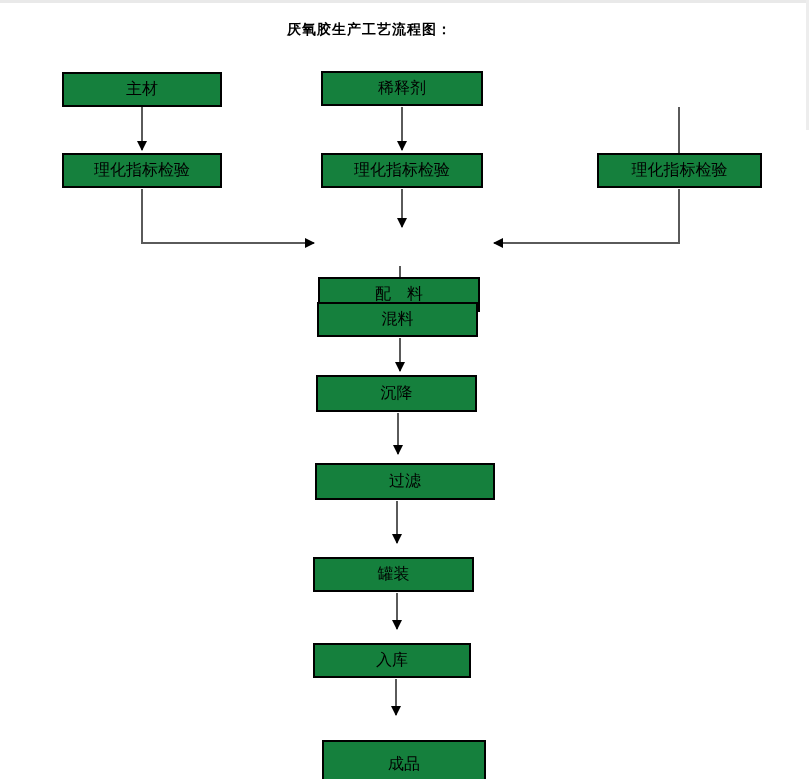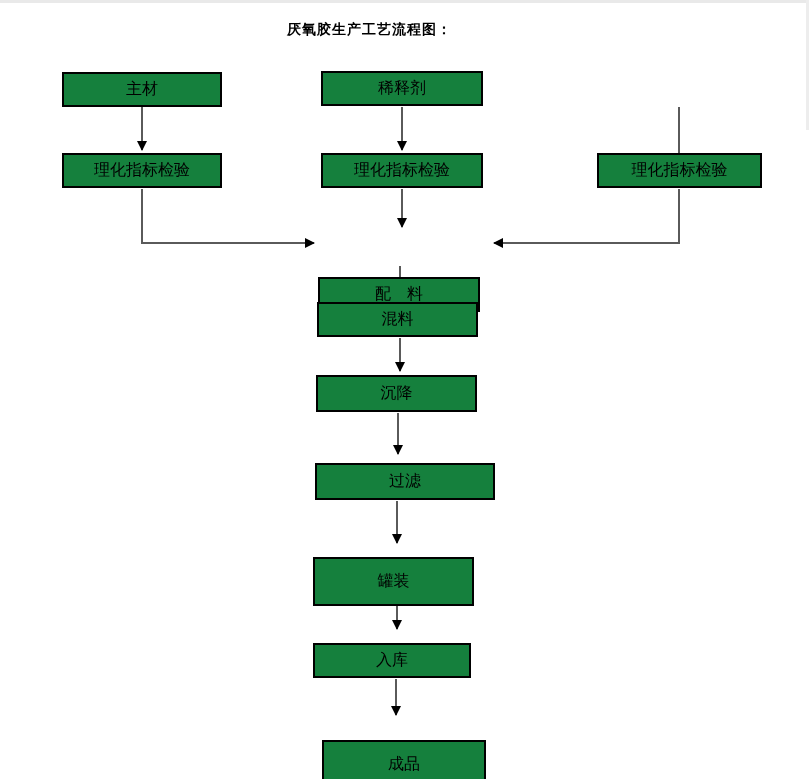--- a/index.html
+++ b/index.html
@@ -96,17 +96,17 @@
   <div class="node" style="left:321px; top:71px;  width:162px; height:35px;">稀释剂</div>
 
   <div class="node" style="left:62px;  top:153px; width:160px; height:35px;">理化指标检验</div>
   <div class="node" style="left:321px; top:153px; width:162px; height:35px;">理化指标检验</div>
   <div class="node" style="left:597px; top:153px; width:165px; height:35px;">理化指标检验</div>
 
   <div class="node" style="left:318px; top:230px; width:162px; height:35px;margin-top:47px;">配　料</div>
   <div class="node" style="left:317px; top:302px; width:161px; height:35px;">混料</div>
   <div class="node" style="left:316px; top:375px; width:161px; height:37px;">沉降</div>
   <div class="node" style="left:315px; top:463px; width:180px; height:37px;">过滤</div>
-  <div class="node" style="left:313px; top:557px; width:161px; height:49px;">罐装</div>
+  <div class="node" style="left:313px; top:557px; width:161px; height:35px;">罐装</div>
   <div class="node" style="left:313px; top:643px; width:158px; height:35px;">入库</div>
   <div class="node" style="left:313px; top:740px; width:164px; height:48px;margin-left:9px;">成品</div>
 
 </div>
 
 </body></html>

